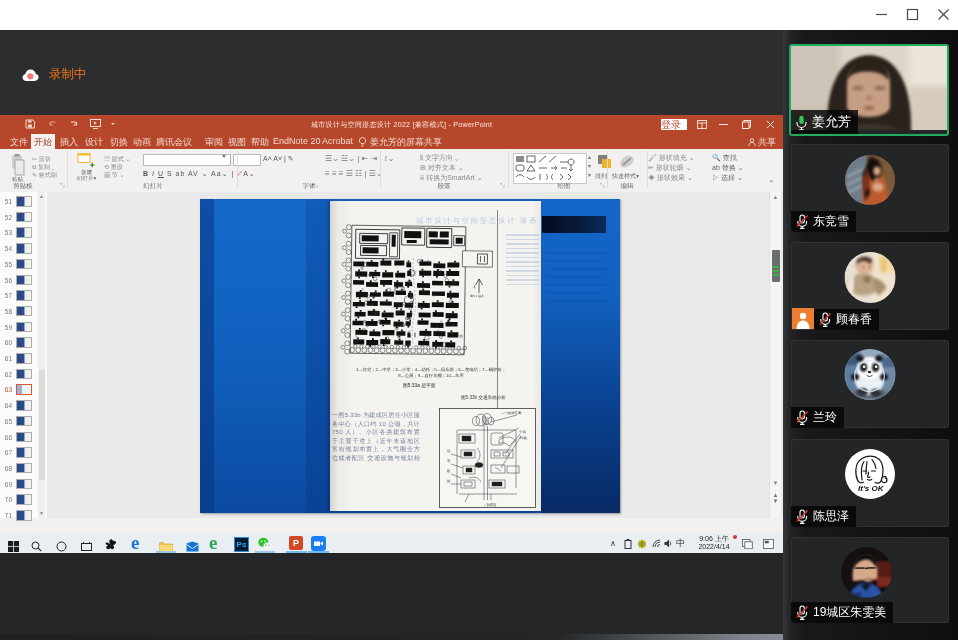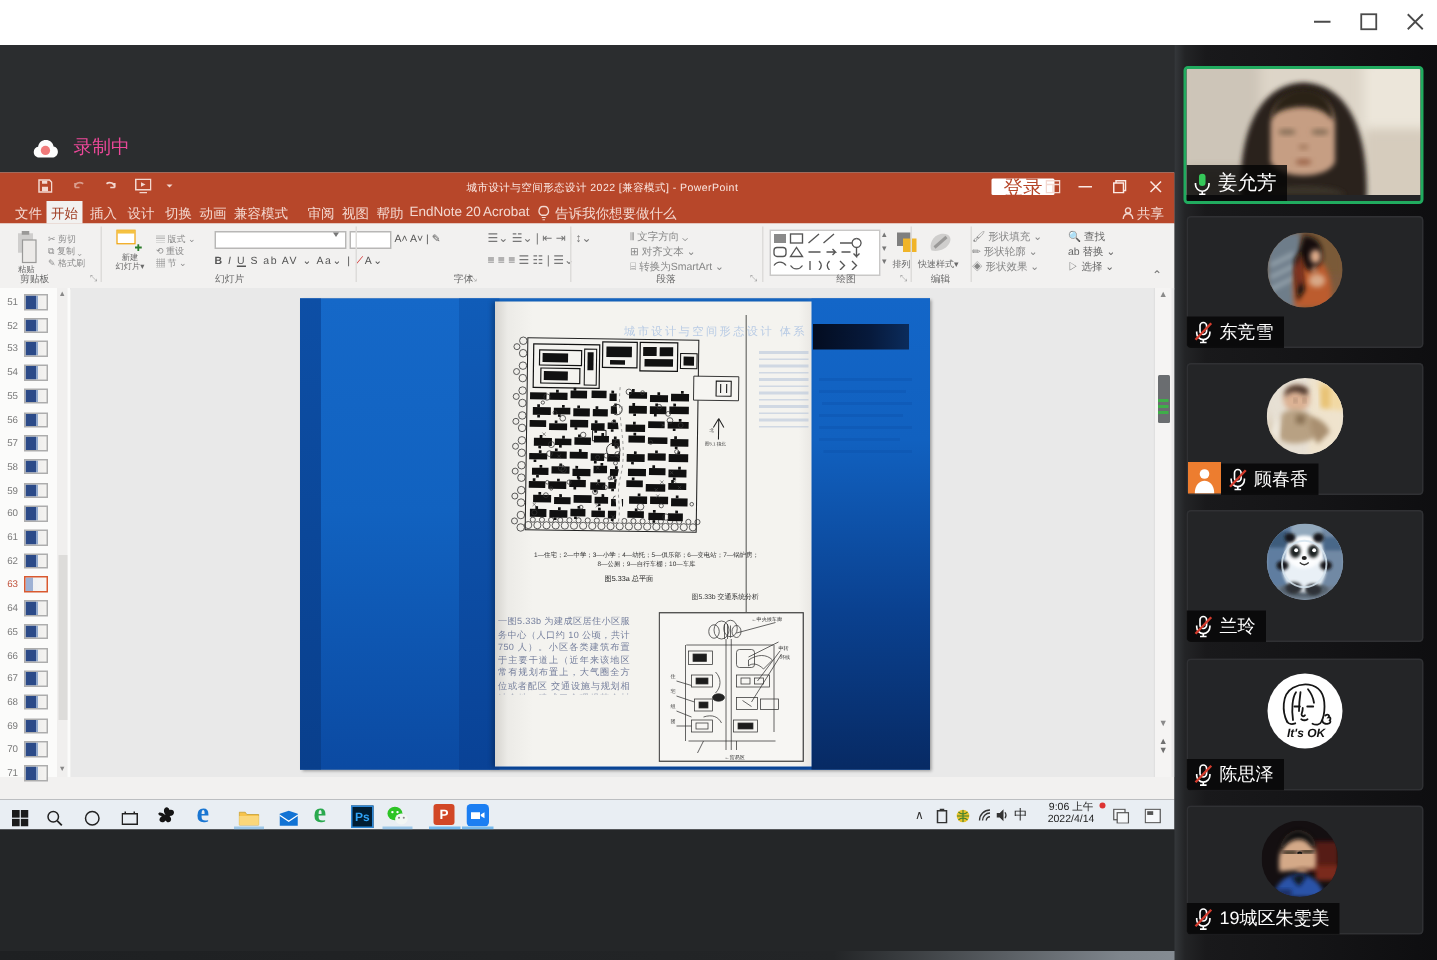--- a/index.html
+++ b/index.html
@@ -4,21 +4,21 @@
   html,body{margin:0;padding:0;width:958px;height:640px;overflow:hidden;background:#232527;
     font-family:"Liberation Sans",sans-serif;}
   .abs{position:absolute;}
   #stage{position:relative;width:958px;height:640px;}
   
   #tbar{left:0;top:0;width:958px;height:30px;background:#fff;}
   #tbar .t{left:6px;right:0;top:7px;text-align:center;font-size:14px;color:#2a2a2a;letter-spacing:1px;}
   .winbtn{top:8px;width:13px;height:13px;color:#4a4a4a;}
   
   #share{left:0;top:30px;width:783px;height:523px;background:#2b2d2f;}
-  #rec{left:22px;top:60px;width:140px;height:20px;color:#ec4899;font-size:12.5px;white-space:nowrap;}
+  #rec{left:22px;top:36px;width:140px;height:20px;color:#f97316;font-size:12.5px;white-space:nowrap;}
   
   #ppt{left:0;top:85px;width:783px;height:418px;background:#f2f1f0;filter:blur(0.4px);}
   #pptbar{left:0;top:0;width:783px;height:19px;background:#b7472a;}
   #pptmenu{left:0;top:19px;width:783px;height:15px;background:#b7472a;}
   #pptmenu .mi{position:absolute;top:2px;font-size:9px;color:#f3d8d0;white-space:nowrap;}
   #ribbon{left:0;top:34px;width:783px;height:43px;background:#f2f1f0;border-bottom:1px solid #cfcecd;}
   .glabel{position:absolute;top:33px;font-size:6.5px;color:#6a6a6a;transform:translateX(-50%);white-space:nowrap;}
   .gsep{position:absolute;top:2px;height:37px;width:1px;background:#dddcda;}
   
   #thumbs{left:0;top:77px;width:47px;height:326px;background:#fbfbfa;}
@@ -80,21 +80,21 @@
       <svg class="abs" style="left:68px;top:4px" width="11" height="10" viewBox="0 0 11 10">
             <path d="M8.5 6 C8.5 3 5 2 3 3.5 M8.5 6 l0 -3 M8.5 6 l-3 0" fill="none" stroke="#f3d8d0" stroke-width="1.1"></path>
           </svg>
       <svg class="abs" style="left:90px;top:4px" width="11" height="10" viewBox="0 0 11 10">
             <rect x="0.5" y="0.5" width="10" height="7" fill="none" stroke="#f3d8d0"></rect>
             <path d="M4 2.5l3 1.5-3 1.5z" fill="#f3d8d0"></path>
             <path d="M3 9.5h5" stroke="#f3d8d0"></path>
           </svg>
       <div class="abs" style="left:111px;top:8px;width:0;height:0;border-left:2.5px solid transparent;border-right:2.5px solid transparent;border-top:2.5px solid #f3d8d0"></div>
         <div class="abs" style="left:311px;top:5px;font-size:7px;color:#fbe9e4;white-space:nowrap;letter-spacing:.3px">城市设计与空间形态设计 2022 [兼容模式] - PowerPoint</div>
-        <div class="abs" style="left:661px;top:3.5px;width:42px;height:11px;background:#fff;border-radius:1px;font-size:13px;color:#b7472a;text-align:center;line-height:11px">登录</div>
+        <div class="abs" style="left:661px;top:3.5px;width:26px;height:11px;background:#fff;border-radius:1px;font-size:10px;color:#b7472a;text-align:left;line-height:11px">登录</div>
 
       <svg class="abs" style="left:697px;top:5px" width="10" height="9" viewBox="0 0 10 9">
             <rect x="0.5" y="0.5" width="9" height="8" fill="none" stroke="#f3d8d0"></rect>
             <path d="M0.5 3h9M5 3v5.5" stroke="#f3d8d0"></path>
           </svg>
       <div class="abs" style="left:719px;top:9px;width:9px;height:1.2px;background:#fbe9e4"></div>
       <svg class="abs" style="left:742px;top:5px" width="9" height="9" viewBox="0 0 9 9">
             <rect x="2" y="0.5" width="6.5" height="6.5" fill="none" stroke="#fbe9e4"></rect>
             <rect x="0.5" y="2" width="6.5" height="6.5" fill="#b7472a" stroke="#fbe9e4"></rect>
           </svg>
@@ -104,31 +104,31 @@
       </div>
 
       <div class="abs" id="pptmenu">
         <div class="abs" style="left:31px;top:0;width:24px;height:15px;background:#f2f1f0"></div>
         <div class="mi" style="left:10px">文件</div>
         <div class="mi" style="left:34px;color:#9e3a20">开始</div>
         <div class="mi" style="left:60px">插入</div>
         <div class="mi" style="left:85px">设计</div>
         <div class="mi" style="left:110px">切换</div>
         <div class="mi" style="left:133px">动画</div>
-        <div class="mi" style="left:156px">兼容模式</div>
+        <div class="mi" style="left:156px">腾讯会议</div>
         <div class="mi" style="left:205px">审阅</div>
         <div class="mi" style="left:228px">视图</div>
         <div class="mi" style="left:251px">帮助</div>
         <div class="mi" style="left:273px">EndNote 20</div>
         <div class="mi" style="left:322px">Acrobat</div>
         <svg class="abs" style="left:358px;top:3px" width="9" height="11" viewBox="0 0 9 11">
             <path d="M4.5 0.5 A3.2 3.2 0 0 1 6 6.5 L3 6.5 A3.2 3.2 0 0 1 4.5 0.5z" fill="none" stroke="#f3d8d0" stroke-width="0.9"></path>
             <path d="M3.2 8h2.6M3.7 9.5h1.6" stroke="#f3d8d0" stroke-width="0.8"></path>
           </svg>
-        <div class="mi" style="left:370px">告诉我你想要做什么</div>
+        <div class="mi" style="left:370px">姜允芳的屏幕共享</div>
         <svg class="abs" style="left:748px;top:4px" width="8" height="8" viewBox="0 0 8 8">
             <circle cx="4" cy="2.3" r="1.7" fill="none" stroke="#f3d8d0" stroke-width="0.9"></circle>
             <path d="M0.8 8 C1 5.5 2.3 4.5 4 4.5 C5.7 4.5 7 5.5 7.2 8" fill="none" stroke="#f3d8d0" stroke-width="0.9"></path>
           </svg>
           <div class="mi" style="left:758px">共享</div>
       </div>
 
       <div class="abs" id="ribbon">
         <svg class="abs" style="left:10px;top:5px" width="16" height="22" viewBox="0 0 16 22">
             <rect x="2" y="1.5" width="10" height="13" fill="#cfcecd"></rect>

